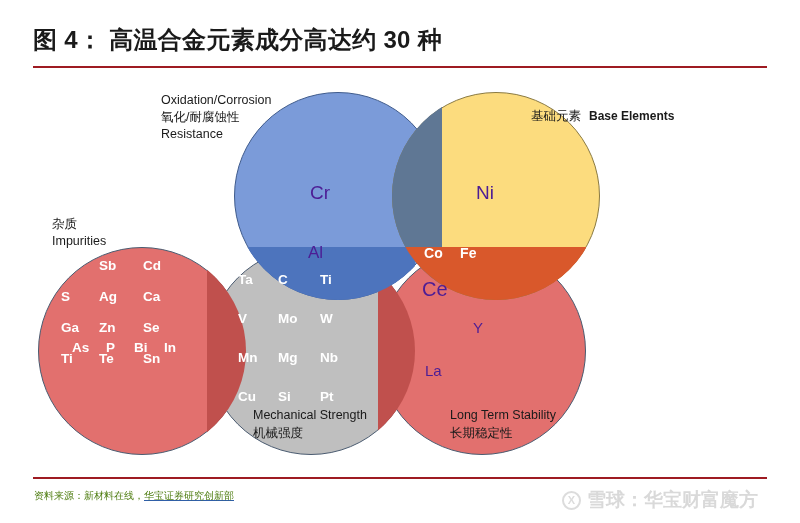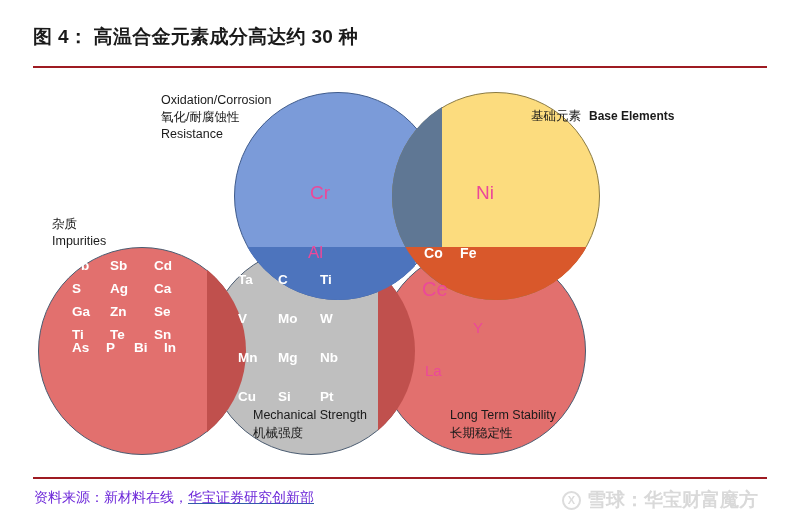--- a/index.html
+++ b/index.html
@@ -6,36 +6,36 @@
   body{
     width:800px;height:523px;background:#ffffff;
     font-family:"Liberation Sans","DejaVu Sans",sans-serif;
     overflow:hidden;position:relative;
   }
   .page{position:absolute;inset:0;background:#fff;}
 
   
   .title{
     position:absolute;left:33px;top:24px;
-    font-size:19px;font-weight:bold;color:#1a1a1a;
+    font-size:24px;font-weight:bold;color:#1a1a1a;
     letter-spacing:0.3px;white-space:nowrap;
   }
   .rule-top{
     position:absolute;left:33px;top:66px;width:734px;height:2px;
     background:#9e1b22;
   }
   .rule-bottom{
     position:absolute;left:33px;top:477px;width:734px;height:2px;
     background:#9e1b22;
   }
 
   
   .source{
     position:absolute;left:34px;top:489px;
-    font-size:14px;color:#6d28d9;white-space:nowrap;
+    font-size:10px;color:#4d7c0f;white-space:nowrap;
   }
   .source .uline{text-decoration:underline;text-decoration-color:#2f5fa8;}
 
   .watermark{
     position:absolute;left:562px;top:487px;
     display:flex;align-items:center;gap:6px;
     color:#d9d9d9;font-size:19px;font-weight:bold;
     white-space:nowrap;
   }
   .wm-logo{
@@ -85,32 +85,32 @@
   #lens-red-gray{left:207px;top:175px;width:39px;height:208px;}
   #lens-red-gray > i{left:-169px;top:0px;width:208px;height:208px;
       background:#c0504d;}
 
   
   #lens-gray-red{left:378px;top:175px;width:37px;height:208px;}
   #lens-gray-red > i{left:-171px;top:0px;width:208px;height:208px;
       background:#c0504d;}
 
   
-  .big{position:absolute;color:#ec4899;font-size:19px;font-weight:normal;}
+  .big{position:absolute;color:#4c1d95;font-size:19px;font-weight:normal;}
   .el{position:absolute;color:#fff;font-size:13.5px;font-weight:bold;
       letter-spacing:0.2px;}
   .anno{position:absolute;color:#1a1a1a;font-size:12.5px;line-height:17px;
       white-space:nowrap;}
 
   .grid{position:absolute;display:grid;}
   .grid span{color:#fff;font-size:13.5px;font-weight:bold;}
 
   
-  #grid-imp{left:72px;top:186px;width:118px;
-      grid-template-columns:38px 44px 36px;row-gap:8px;}
+  #grid-imp{left:61px;top:186px;width:118px;
+      grid-template-columns:38px 44px 36px;row-gap:16px;}
   #grid-imp span{text-align:left;}
   
   #row-imp-last{position:absolute;left:72px;top:268px;width:122px;
       display:flex;gap:0;}
   #row-imp-last span{color:#fff;font-size:13.5px;font-weight:bold;}
   #row-imp-last span:nth-child(1){width:34px;}
   #row-imp-last span:nth-child(2){width:28px;}
   #row-imp-last span:nth-child(3){width:30px;}
 
   

